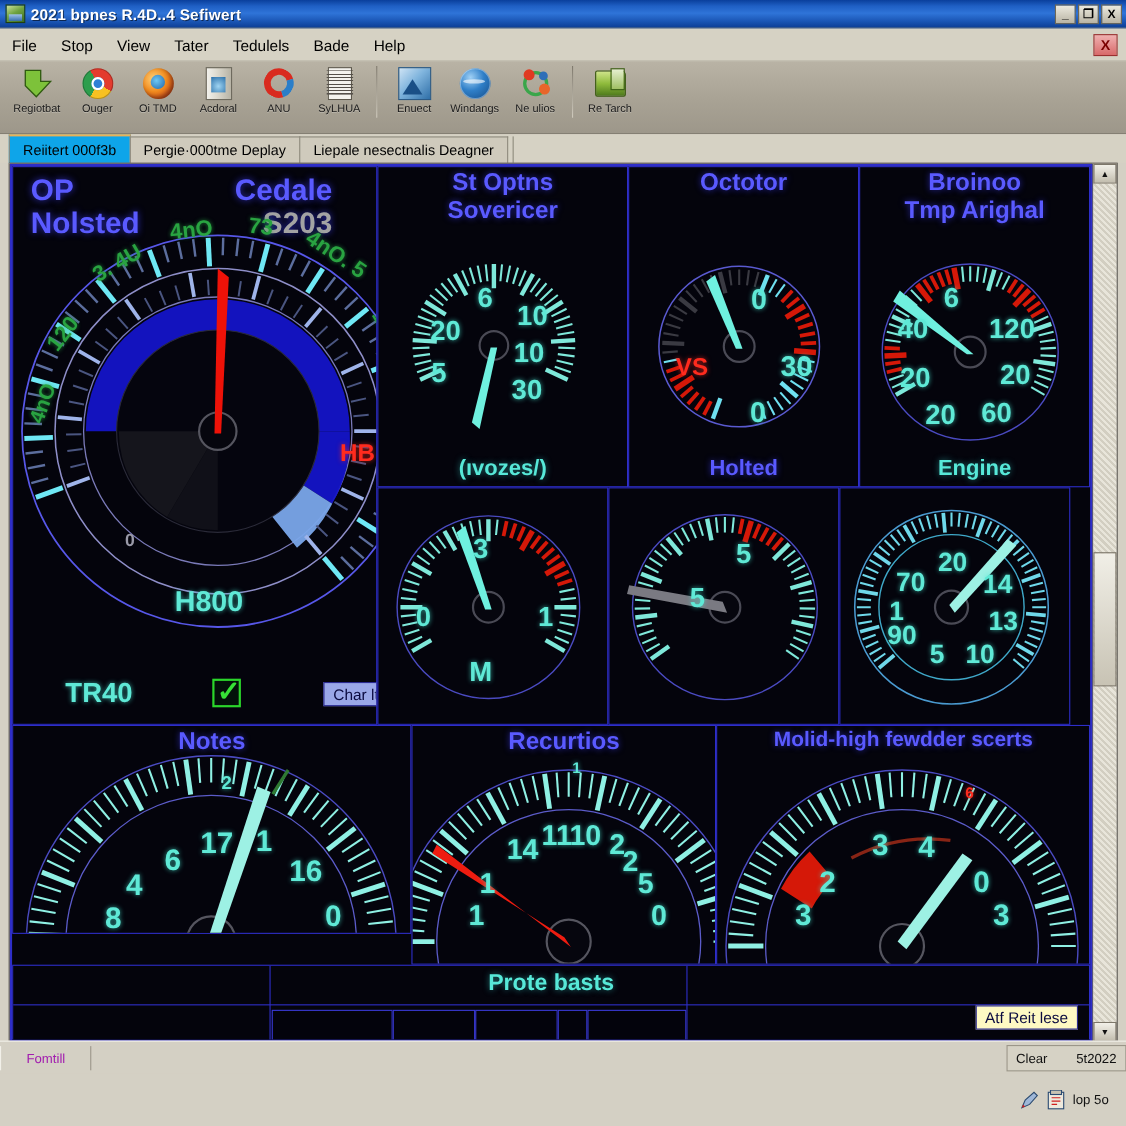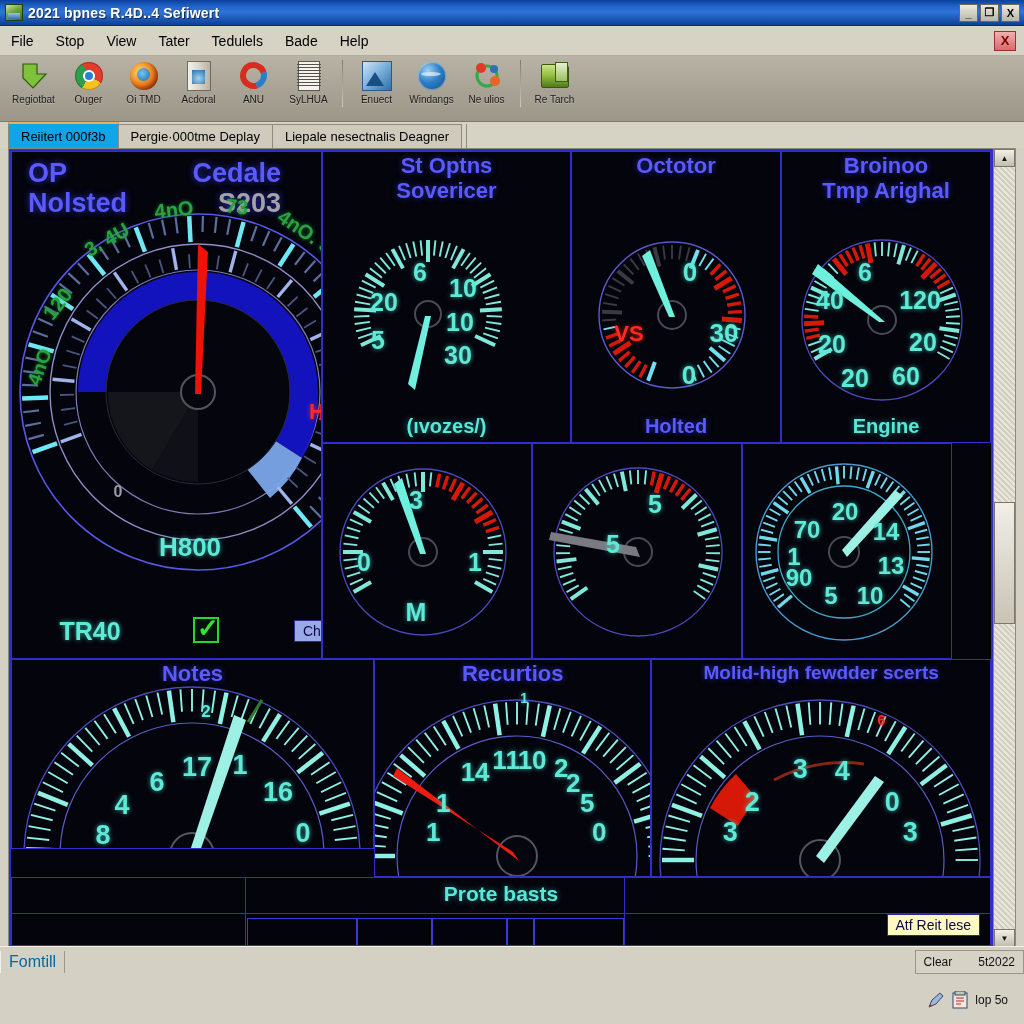--- a/index.html
+++ b/index.html
@@ -230,22 +230,22 @@
   .strip-vline { position:absolute; top:0; bottom:0; width:1px; background:#2e2ec8; }
   .strip-hline { position:absolute; left:0; right:0; height:1px; background:#2e2ec8; }
 
   
   .statusbar {
     position:absolute; left:0; bottom:48px; width:1024px; height:30px;
     background:#d4d0c4; border-top:1px solid #f3f1ea;
     display:flex; align-items:center;
   }
   .sb-cell {
-    height:22px; padding:0 8px; display:flex; align-items:center;
-    font-size:16px; color:#0369a1; border-right:1px solid #9b9689;
+    height:22px; padding:0 23px; display:flex; align-items:center;
+    font-size:12px; color:#a21caf; border-right:1px solid #9b9689;
     border-left:1px solid #f2f0e9; font-family:"Liberation Sans", sans-serif;
   }
   .sb-right { margin-left:auto; display:flex; align-items:center; gap:26px;
               border:1px solid #9b9689; height:24px; padding:0 8px; background:#d6d2c5;}
   .sb-right span { font-size:12px; color:#111; }
   .taskbar {
     position:absolute; left:0; bottom:0; width:1024px; height:48px;
     background:#d4d0c4;
     display:flex; align-items:center; justify-content:flex-end; padding-right:16px; gap:6px;
   }
@@ -515,21 +515,21 @@
           <div class="num" style="left:178px;top:395px;font-size:26px;">H800</div>
 
           <div class="num" style="left:78px;top:479px;font-size:25px;">TR40</div>
           <div class="chk" style="left:181px;top:465px;"></div>
           <div class="btn-blue" style="left:282px;top:468px;">Char ltuse</div>
         </div>
 
         <div style="display:flex;flex-direction:column;">
           <div class="row">
 
-            <div class="cell" style="width:249px;height:292px;padding-left:28px;">
+            <div class="cell" style="width:228px;height:292px;padding-left:28px;">
               <div class="cell-title">
                 <div>St Optns</div>
                 <div>Sovericer</div>
               </div>
               <svg width="210" height="292" viewBox="0 0 210 292" style="position:absolute;left:0;top:0;">
                 <g id="g1ticks">
                     <line x1="57.8719950740942" y1="183.97614961051636" x2="37.9332237592879" y2="193.27375136881176" stroke="#7fe8da" stroke-width="4"></line>
                     <line x1="49.676383404982836" y1="181.31987181239933" x2="35.13741249093397" y2="186.39710774944626" stroke="#7fe8da" stroke-width="1.9"></line>
                     <line x1="48.019122664696155" y1="175.67989832195607" x2="33.044625890571936" y2="179.27495692533702" stroke="#7fe8da" stroke-width="1.9"></line>
                     <line x1="46.93525841312869" y1="169.90226451404013" x2="31.67592359337071" y2="171.97896884025548" stroke="#7fe8da" stroke-width="1.9"></line>

